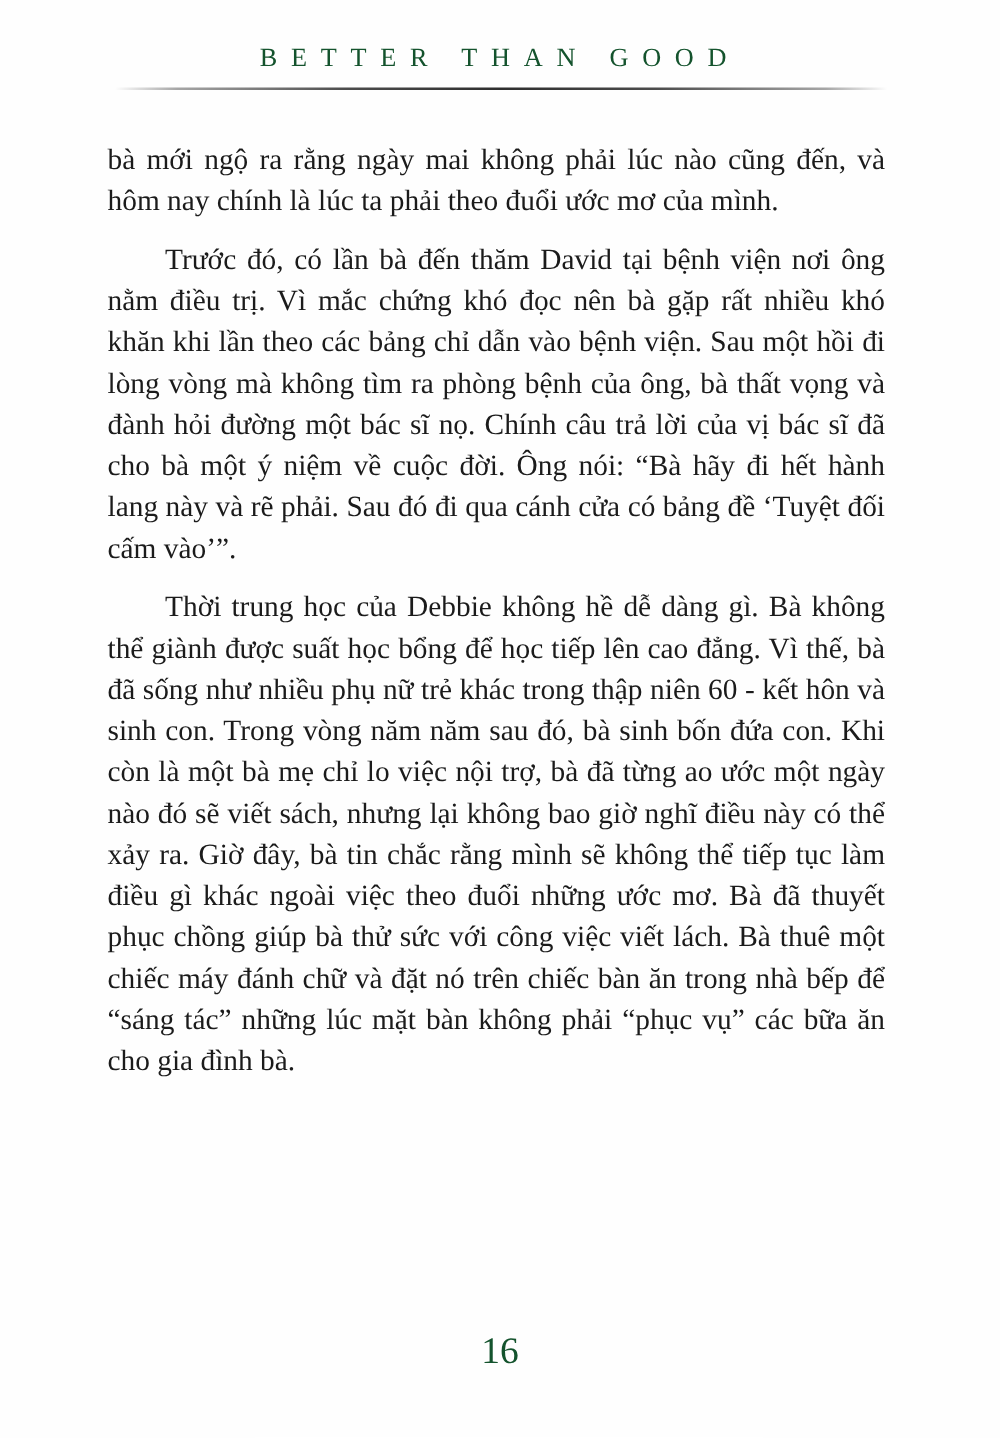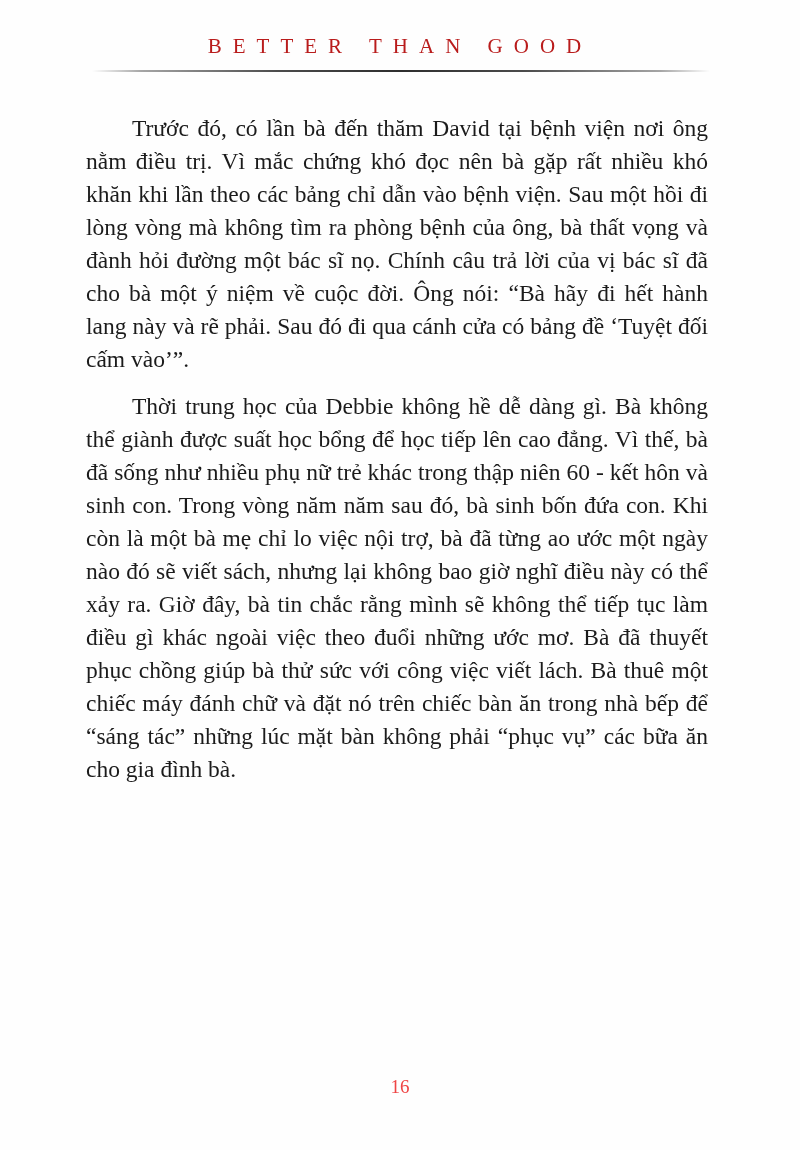--- a/index.html
+++ b/index.html
@@ -17,21 +17,21 @@
     overflow: hidden;
     box-sizing: border-box;
   }
   .running-header {
     padding-top: 34px;
     text-align: center;
   }
   .header-title {
     font-size: 21px;
     letter-spacing: 11px;
-    color: #b91c1c;
+    color: #14532d;
     font-weight: 400;
     white-space: nowrap;
   }
   .header-rule {
     height: 2px;
     margin: 11px 90px 0 92px;
     background: linear-gradient(to right,
       rgba(0,0,0,0.00) 0%,
       rgba(0,0,0,0.35) 8%,
       rgba(0,0,0,0.70) 30%,
@@ -52,35 +52,36 @@
   }
   .body-text p.indent {
     text-indent: 46px;
   }
   .page-number {
     position: absolute;
     left: 0;
     right: 0;
     bottom: 52px;
     text-align: center;
-    font-size: 19px;
-    color: #ef4444;
+    font-size: 30px;
+    color: #14532d;
   }
 </style>
 </head>
 <body>
 
 <div class="page">
 
   <header class="running-header">
     <div class="header-title">BETTER THAN GOOD</div>
     <div class="header-rule"></div>
   </header>
 
   <main class="body-text" id="paragraphs">
+      <p>bà mới ngộ ra rằng ngày mai không phải lúc nào cũng đến, và hôm nay chính là lúc ta phải theo đuổi ước mơ của mình.</p>
       <p class="indent">Trước đó, có lần bà đến thăm David tại bệnh viện nơi ông nằm điều trị. Vì mắc chứng khó đọc nên bà gặp rất nhiều khó khăn khi lần theo các bảng chỉ dẫn vào bệnh viện. Sau một hồi đi lòng vòng mà không tìm ra phòng bệnh của ông, bà thất vọng và đành hỏi đường một bác sĩ nọ. Chính câu trả lời của vị bác sĩ đã cho bà một ý niệm về cuộc đời. Ông nói: “Bà hãy đi hết hành lang này và rẽ phải. Sau đó đi qua cánh cửa có bảng đề ‘Tuyệt đối cấm vào’”.</p>
       <p class="indent">Thời trung học của Debbie không hề dễ dàng gì. Bà không thể giành được suất học bổng để học tiếp lên cao đẳng. Vì thế, bà đã sống như nhiều phụ nữ trẻ khác trong thập niên 60 - kết hôn và sinh con. Trong vòng năm năm sau đó, bà sinh bốn đứa con. Khi còn là một bà mẹ chỉ lo việc nội trợ, bà đã từng ao ước một ngày nào đó sẽ viết sách, nhưng lại không bao giờ nghĩ điều này có thể xảy ra. Giờ đây, bà tin chắc rằng mình sẽ không thể tiếp tục làm điều gì khác ngoài việc theo đuổi những ước mơ. Bà đã thuyết phục chồng giúp bà thử sức với công việc viết lách. Bà thuê một chiếc máy đánh chữ và đặt nó trên chiếc bàn ăn trong nhà bếp để “sáng tác” những lúc mặt bàn không phải “phục vụ” các bữa ăn cho gia đình bà.</p>
     </main>
 
   <footer>
     <div class="page-number">16</div>
   </footer>
 
 </div>
 

